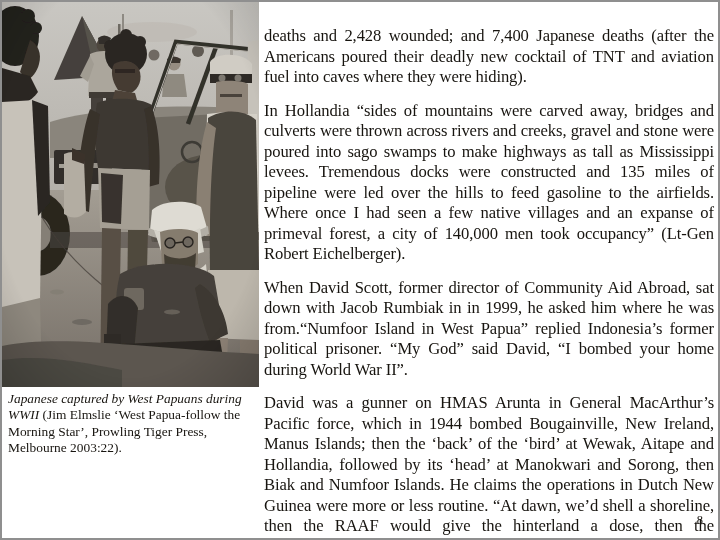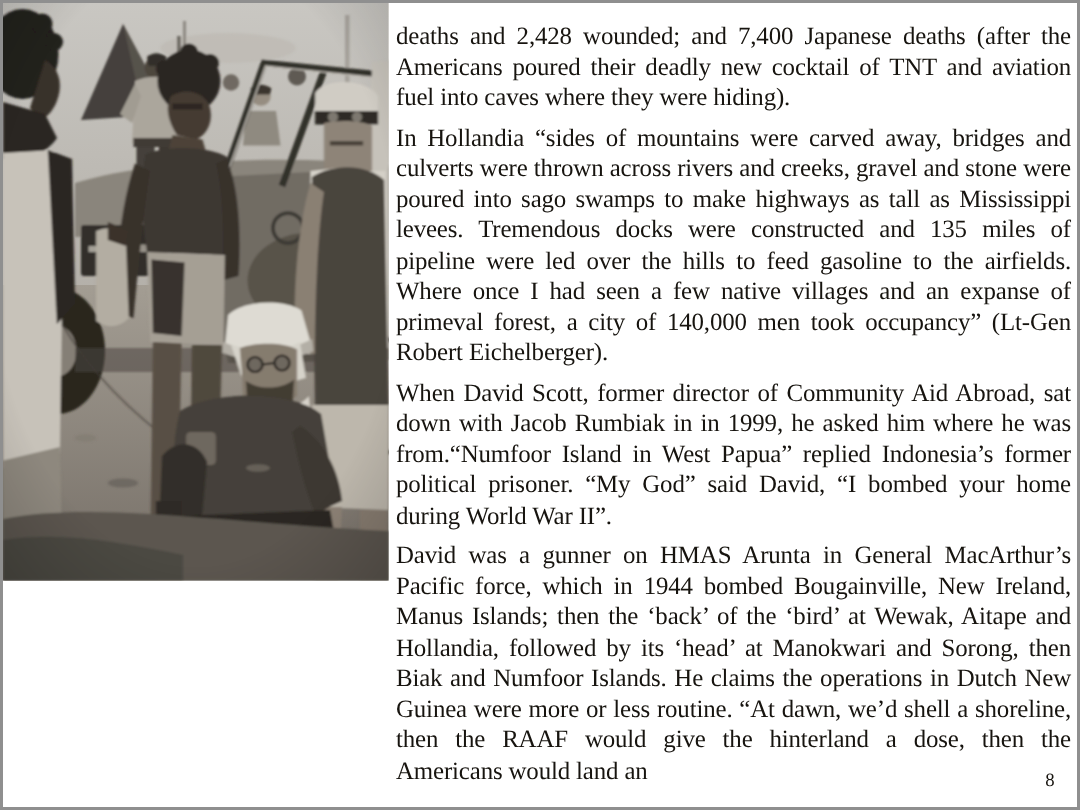--- a/index.html
+++ b/index.html
@@ -44,21 +44,21 @@
     position: absolute;
     left: 262px;
     top: 11px;
     width: 450px;
     font-size: 16.6px;
     line-height: 20.5px;
     letter-spacing: -0.1px;
     color: #17140f;
   }
   .text-col p {
-    margin: 1px 0 6px 0;
+    margin: 13px 0 6px 0;
     text-align: justify;
   }
   .page-number {
     position: absolute;
     right: 15px;
     bottom: 10px;
     font-size: 12.5px;
     color: #17140f;
   }
 </style>
@@ -202,20 +202,23 @@
         <path d="M0,358 C40,352 80,360 120,368 L120,385 L0,385 Z" fill="#4c4842"></path>
         <ellipse cx="80" cy="320" rx="10" ry="3" fill="#6e6962"></ellipse>
         <ellipse cx="170" cy="310" rx="8" ry="2.5" fill="#6e6962" opacity="0.8"></ellipse>
         <ellipse cx="55" cy="290" rx="7" ry="2.5" fill="#837d73" opacity="0.8"></ellipse>
       </g>
 
       <rect x="0" y="0" width="257" height="385" fill="url(#vign)"></rect>
     </svg>
   </figure>
 
+  <figcaption class="caption">
+    <span class="cap-italic">Japanese captured by West Papuans during WWII</span><span> (Jim Elmslie ‘West Papua-follow the Morning Star’, Prowling Tiger Press, Melbourne 2003:22).</span>
+  </figcaption>
 
   <div class="text-col">
     <p>deaths and 2,428 wounded; and 7,400 Japanese deaths (after the Americans poured their deadly new cocktail of TNT and aviation fuel into caves where they were hiding).</p>
     <p>In Hollandia “sides of mountains were carved away, bridges and culverts were thrown across rivers and creeks, gravel and stone were poured into sago swamps to make highways as tall as Mississippi levees. Tremendous docks were constructed and 135 miles of pipeline were led over the hills to feed gasoline to the airfields. Where once I had seen a few native villages and an expanse of primeval forest, a city of 140,000 men took occupancy” (Lt-Gen Robert Eichelberger).</p>
     <p>When David Scott, former director of Community Aid Abroad, sat down with Jacob Rumbiak in in 1999, he asked him where he was from.“Numfoor Island in West Papua” replied Indonesia’s former political prisoner. “My God” said David, “I bombed your home during World War II”.</p>
     <p>David was a gunner on HMAS Arunta in General MacArthur’s Pacific force, which in 1944 bombed Bougainville, New Ireland, Manus Islands; then the ‘back’ of the ‘bird’ at Wewak, Aitape and Hollandia, followed by its ‘head’ at Manokwari and Sorong, then Biak and Numfoor Islands. He claims the operations in Dutch New Guinea were more or less routine. “At dawn, we’d shell a shoreline, then the RAAF would give the hinterland a dose, then the Americans would land an</p>
   </div>
 
   <div class="page-number">8</div>
 

